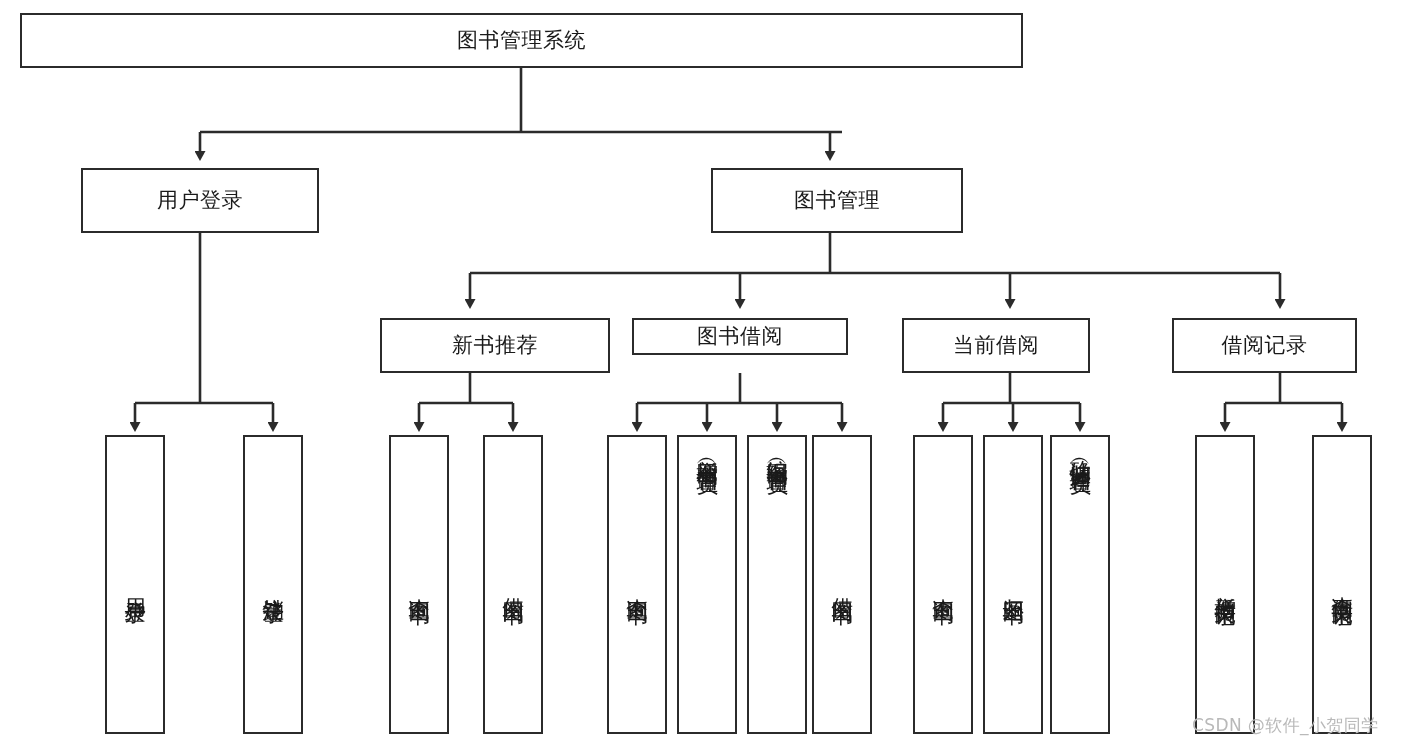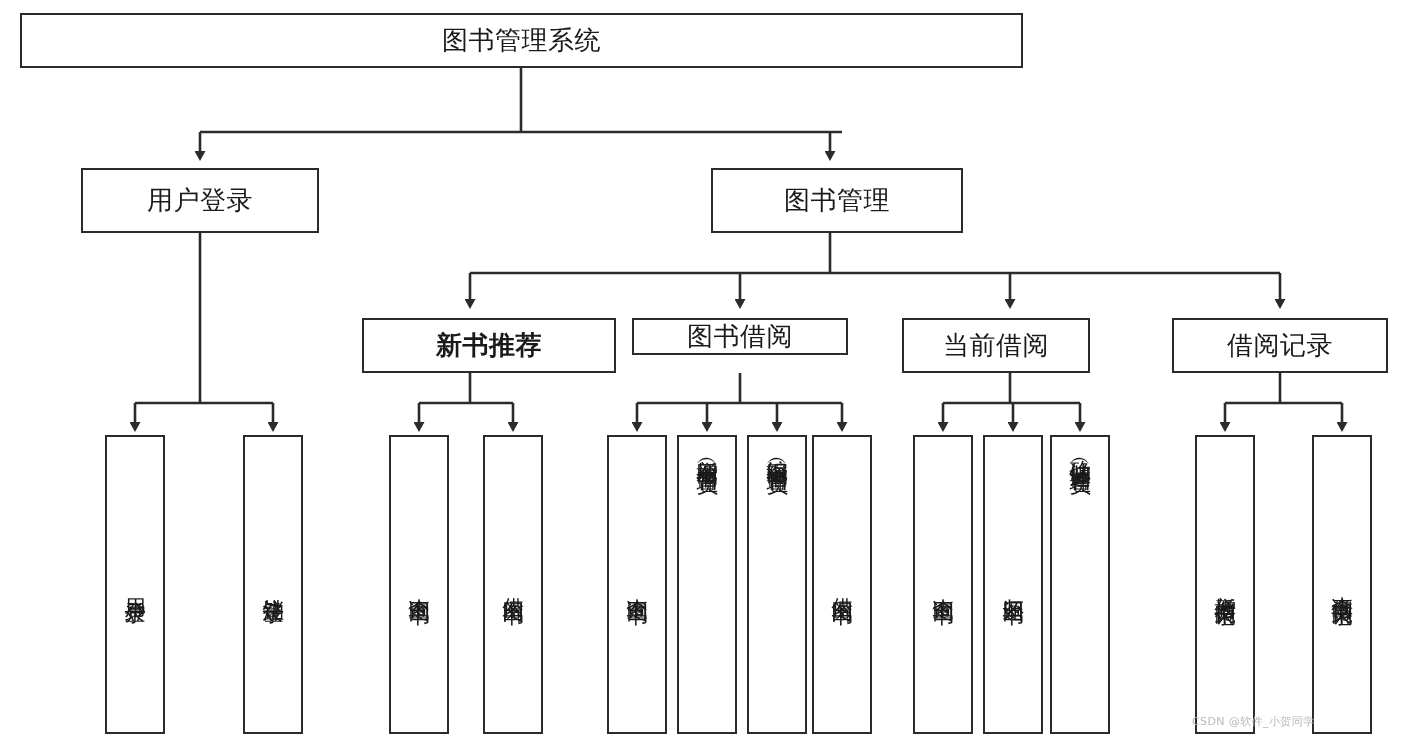--- a/index.html
+++ b/index.html
@@ -34,21 +34,21 @@
     color: #1a1a1a;
     z-index: 2;
   }
   .node-label {
     display: block;
     text-align: center;
     line-height: 1.12;
     white-space: pre;
   }
   .h-node .node-label {
-    font-size: 26px;
+    font-size: 21px;
     letter-spacing: 0.5px;
     text-align: right;
   }
   .v-node {
     align-items: flex-start;
     justify-content: center;
     padding-top: 6px;
   }
   .v-node .node-label {
     writing-mode: vertical-rl;
@@ -58,21 +58,21 @@
     line-height: 1;
   }
   .leaf-centered {
     align-items: center;
     padding-top: 0;
   }
   #watermark {
     position: absolute;
     left: 1192px;
     top: 714px;
-    font-size: 11px;
+    font-size: 17px;
     color: #b9b9b9;
     letter-spacing: 0.4px;
     white-space: nowrap;
     z-index: 3;
     font-family: "DejaVu Sans", "Liberation Sans", sans-serif;
   }
 </style>
 </head>
 <body>
 
@@ -132,30 +132,30 @@
     <span class="node-label">图书管理系统</span>
   </div>
 
   <div class="node h-node" style="left:81px; top:168px; width:238px; height:65px;">
     <span class="node-label">用户登录</span>
   </div>
   <div class="node h-node" style="left:711px; top:168px; width:252px; height:65px;">
     <span class="node-label">图书管理</span>
   </div>
 
-  <div class="node h-node" style="left:362px; top:318px; width:254px; height:55px;font-weight:bold;">
+  <div class="node h-node" style="left:380px; top:318px; width:230px; height:55px;">
     <span class="node-label">新书推荐</span>
   </div>
   <div class="node h-node" style="left:632px; top:318px; width:216px; height:37px;">
     <span class="node-label">图书借阅</span>
   </div>
   <div class="node h-node" style="left:902px; top:318px; width:188px; height:55px;">
     <span class="node-label">当前借阅</span>
   </div>
-  <div class="node h-node" style="left:1172px; top:318px; width:216px; height:55px;">
+  <div class="node h-node" style="left:1172px; top:318px; width:185px; height:55px;">
     <span class="node-label">借阅记录</span>
   </div>
 
   <div class="node v-node leaf-centered" style="left:105px; top:435px; width:60px; height:299px;">
     <span class="node-label">用户登录</span>
   </div>
   <div class="node v-node leaf-centered" style="left:243px; top:435px; width:60px; height:299px;">
     <span class="node-label">注销登录</span>
   </div>
 

